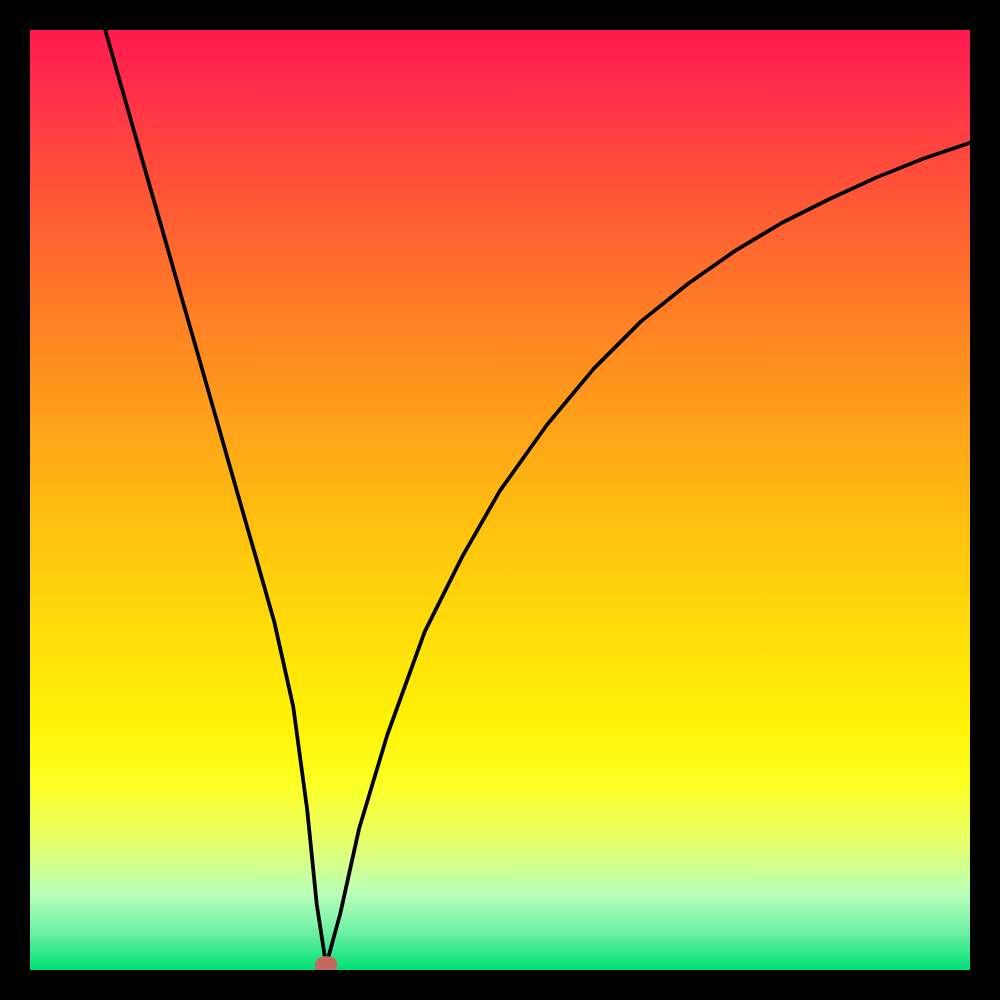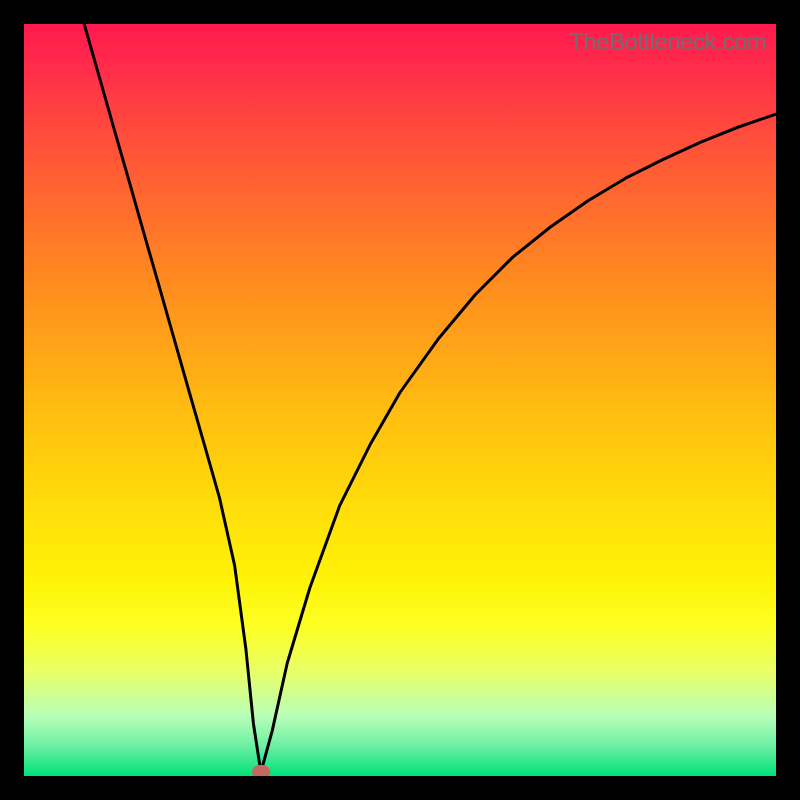--- a/index.html
+++ b/index.html
@@ -61,19 +61,18 @@
     border-radius: 7px;
     transform: translate(-50%, -50%);
   }
 </style>
 </head>
 <body>
 
 <div class="outer-frame">
   <div class="plot-area">
     <div class="gradient-bg"></div>
-    <div class="watermark">TheBottleneck.com</div>
     <svg class="curve-svg" viewBox="0 0 752 752" preserveAspectRatio="none">
       <path id="curve-path" fill="none" stroke="#000000" stroke-width="3" stroke-linejoin="round" stroke-linecap="round" d="M60.2,0.0 L75.2,52.6 L90.2,105.3 L105.3,157.9 L120.3,210.6 L135.4,263.2 L150.4,315.8 L165.4,368.5 L180.5,421.1 L195.5,473.8 L210.6,541.4 L221.8,624.2 L229.4,699.4 L236.9,748.2 L248.2,706.9 L263.2,639.2 L285.8,564.0 L315.8,481.3 L345.9,421.1 L376.0,368.5 L413.6,315.8 L451.2,270.7 L488.8,233.1 L526.4,203.0 L564.0,176.7 L601.6,154.2 L639.2,135.4 L676.8,118.1 L714.4,103.0 L752.0,90.2"></path>
     </svg>
     <div id="marker" class="marker" style="left: 236.88px; top: 748.24px;"></div>
   </div>
 </div>
 
 </body></html>

